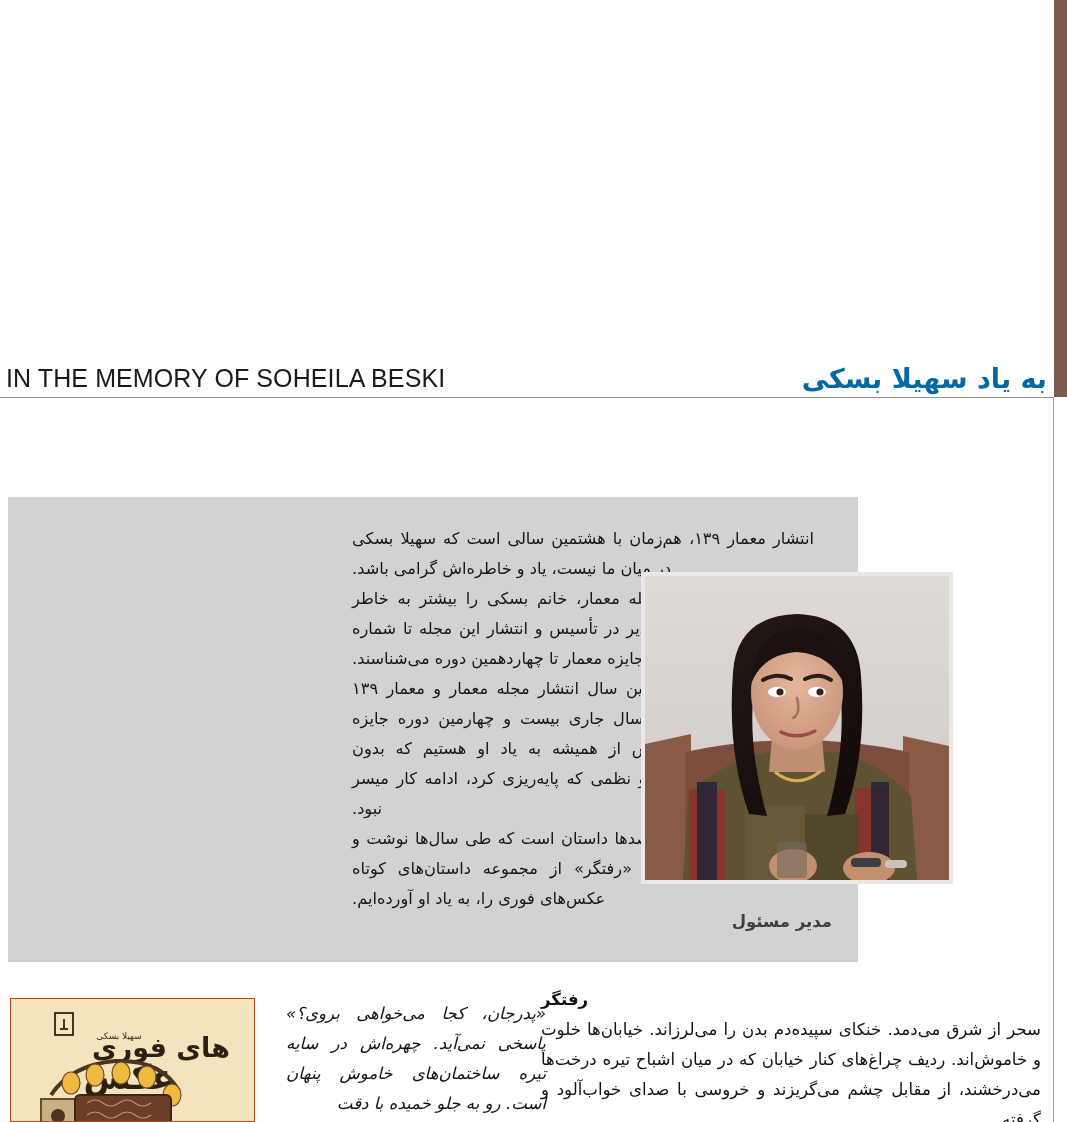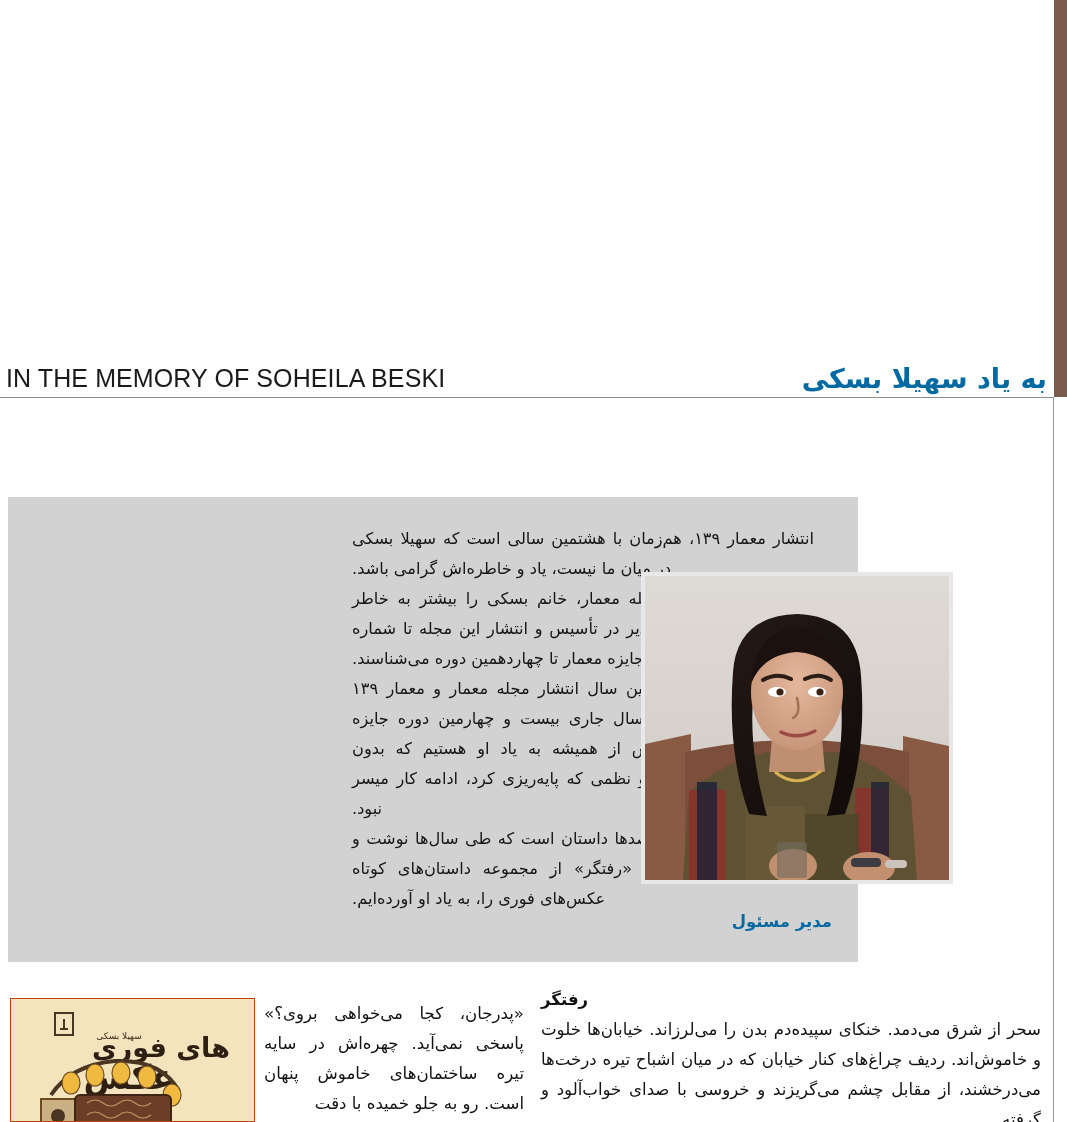--- a/index.html
+++ b/index.html
@@ -105,21 +105,21 @@
     text-indent: 18px;
   }
   .signature {
     position: absolute;
     right: 26px;
     top: 415px;
     direction: rtl;
     font-family: "DejaVu Sans", sans-serif;
     font-size: 16.5px;
     font-weight: bold;
-    color: #0369a1;
+    color: #404040;
   }
 
   
   .portrait-frame {
     position: absolute;
     left: 641px;
     top: 572px;
     width: 312px;
     height: 312px;
     border: 4px solid #e8e8e8;
@@ -152,29 +152,30 @@
   .story-title {
     font-weight: bold;
     font-size: 16.6px;
     margin: 0 0 1px 0;
     text-align: left;
   }
   .col-story p { margin: 0; }
 
   .col-middle {
     position: absolute;
-    right: 530px;
+    right: 508px;
     top: 14px;
     width: 260px;
     direction: rtl;
     text-align: justify;
     font-family: "DejaVu Sans", sans-serif;
     font-size: 16.6px;
     line-height: 30px;
     color: #121212;
+    font-style: italic;
   }
   .col-middle p { margin: 0; }
 
   
   .book-cover {
     position: absolute;
     left: 10px;
     top: 998px;
     width: 245px;
     height: 124px;

